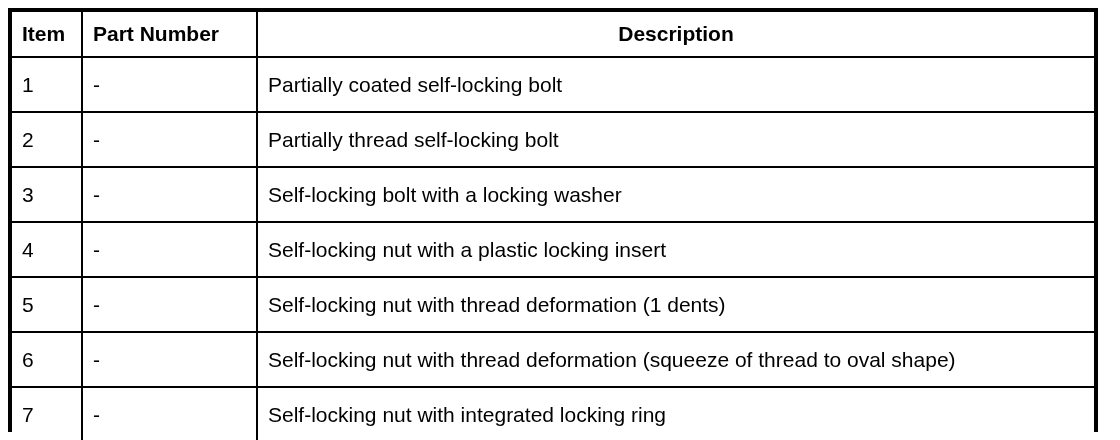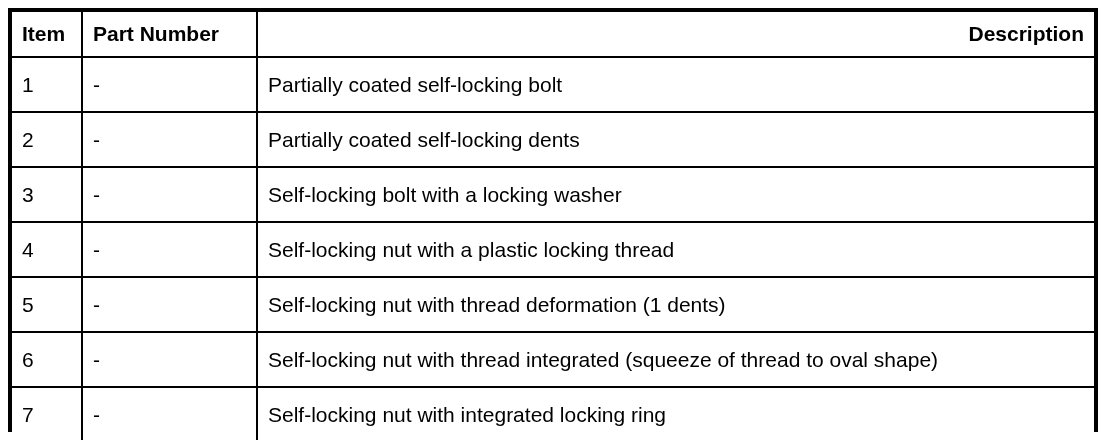--- a/index.html
+++ b/index.html
@@ -73,21 +73,21 @@
   table.parts-table tr.row-sep > td {
     border-bottom: 2px solid #000000;
   }
 
   table.parts-table thead th {
     font-weight: bold;
     height: 44px;
   }
 
   table.parts-table thead th.desc-head {
-    text-align: right;
+    text-align: center;
   }
 
   table.parts-table tbody td {
     font-weight: normal;
     height: 53px;
   }
 
   .cell-text {
     display: block;
   }
@@ -133,21 +133,21 @@
         </tr>
 
         <tr class="row-sep">
           <td class="sep-right">
             <span class="cell-text">2</span>
           </td>
           <td class="sep-right">
             <span class="cell-text">-</span>
           </td>
           <td>
-            <span class="cell-text">Partially coated self-locking dents</span>
+            <span class="cell-text">Partially thread self-locking bolt</span>
           </td>
         </tr>
 
         <tr class="row-sep">
           <td class="sep-right">
             <span class="cell-text">3</span>
           </td>
           <td class="sep-right">
             <span class="cell-text">-</span>
           </td>
@@ -157,21 +157,21 @@
         </tr>
 
         <tr class="row-sep">
           <td class="sep-right">
             <span class="cell-text">4</span>
           </td>
           <td class="sep-right">
             <span class="cell-text">-</span>
           </td>
           <td>
-            <span class="cell-text">Self-locking nut with a plastic locking thread</span>
+            <span class="cell-text">Self-locking nut with a plastic locking insert</span>
           </td>
         </tr>
 
         <tr class="row-sep">
           <td class="sep-right">
             <span class="cell-text">5</span>
           </td>
           <td class="sep-right">
             <span class="cell-text">-</span>
           </td>
@@ -181,21 +181,21 @@
         </tr>
 
         <tr class="row-sep">
           <td class="sep-right">
             <span class="cell-text">6</span>
           </td>
           <td class="sep-right">
             <span class="cell-text">-</span>
           </td>
           <td>
-            <span class="cell-text">Self-locking nut with thread integrated (squeeze of thread to oval shape)</span>
+            <span class="cell-text">Self-locking nut with thread deformation (squeeze of thread to oval shape)</span>
           </td>
         </tr>
 
         <tr>
           <td class="sep-right">
             <span class="cell-text">7</span>
           </td>
           <td class="sep-right">
             <span class="cell-text">-</span>
           </td>

